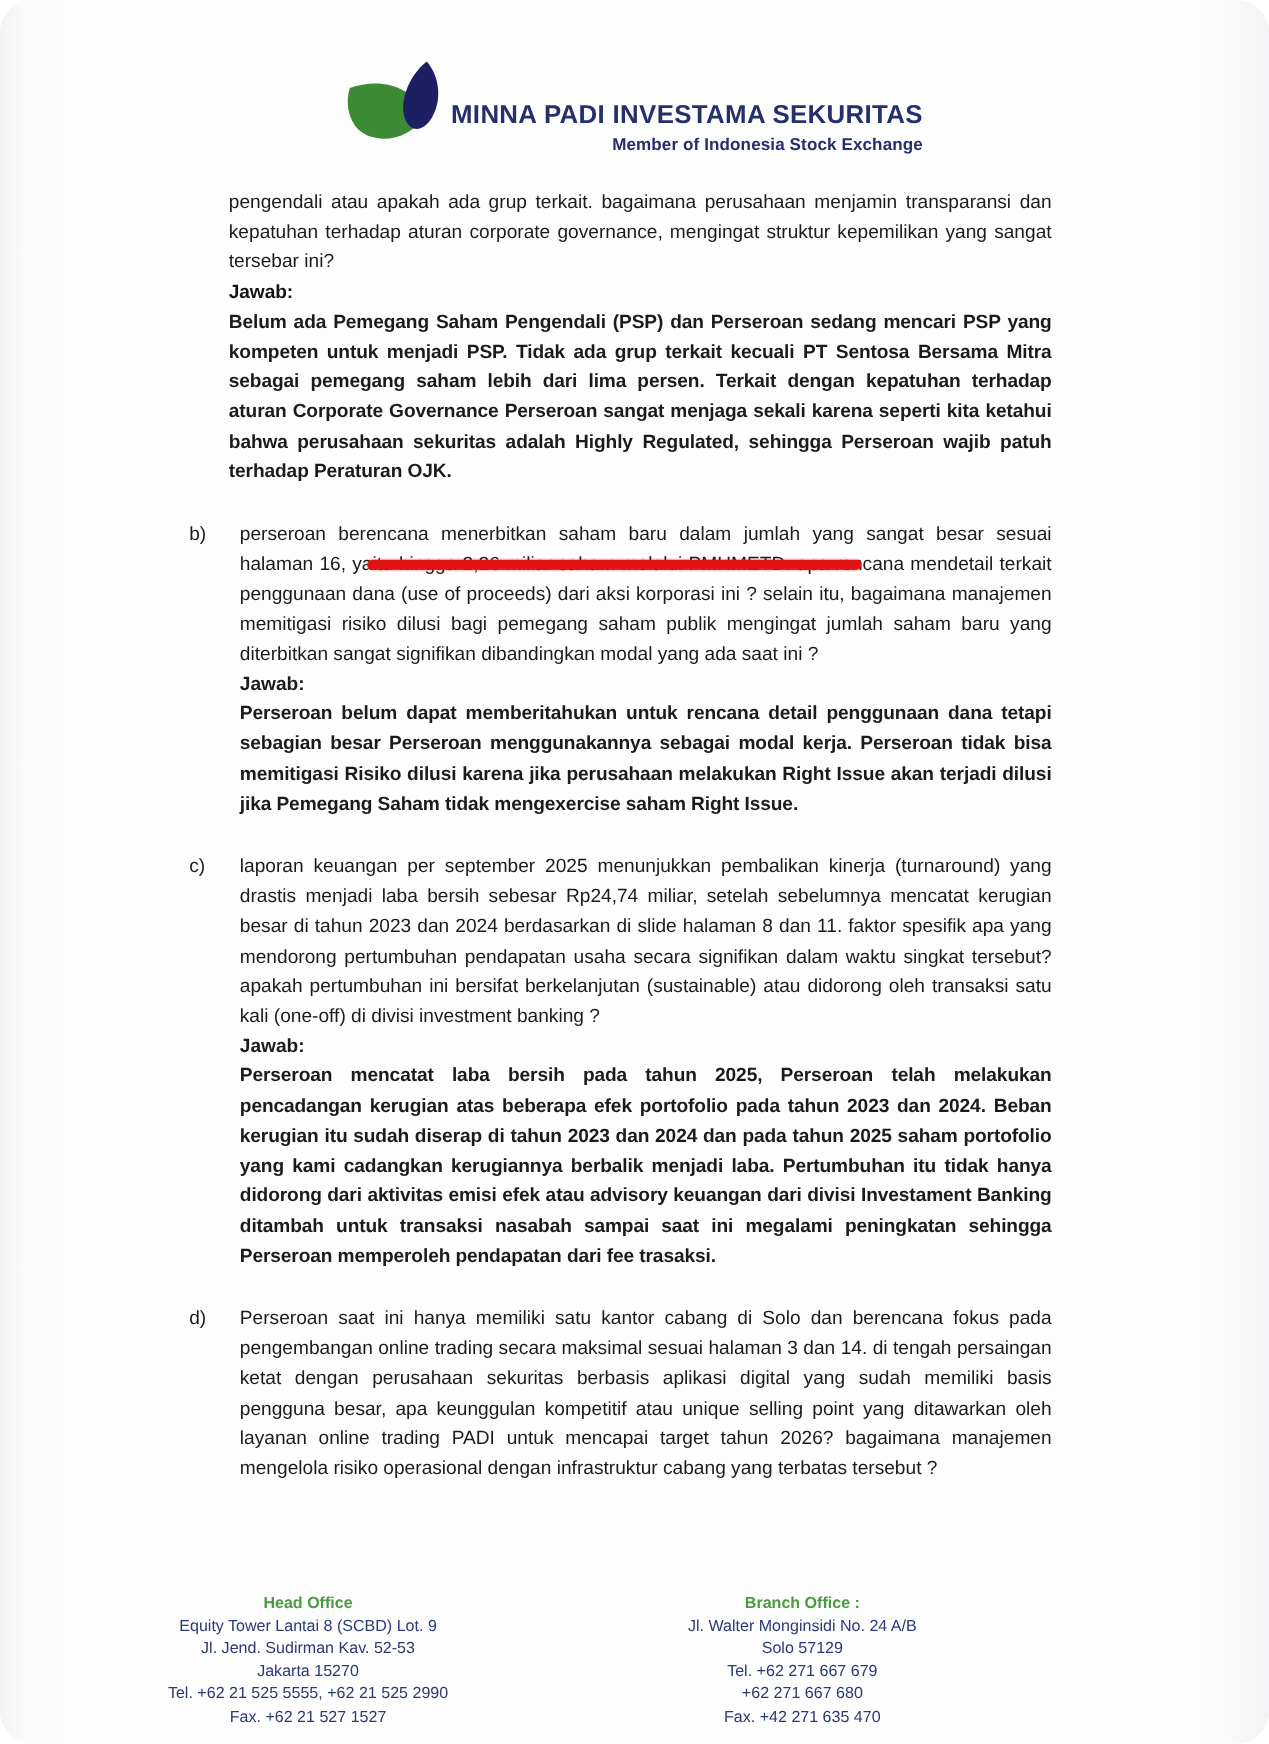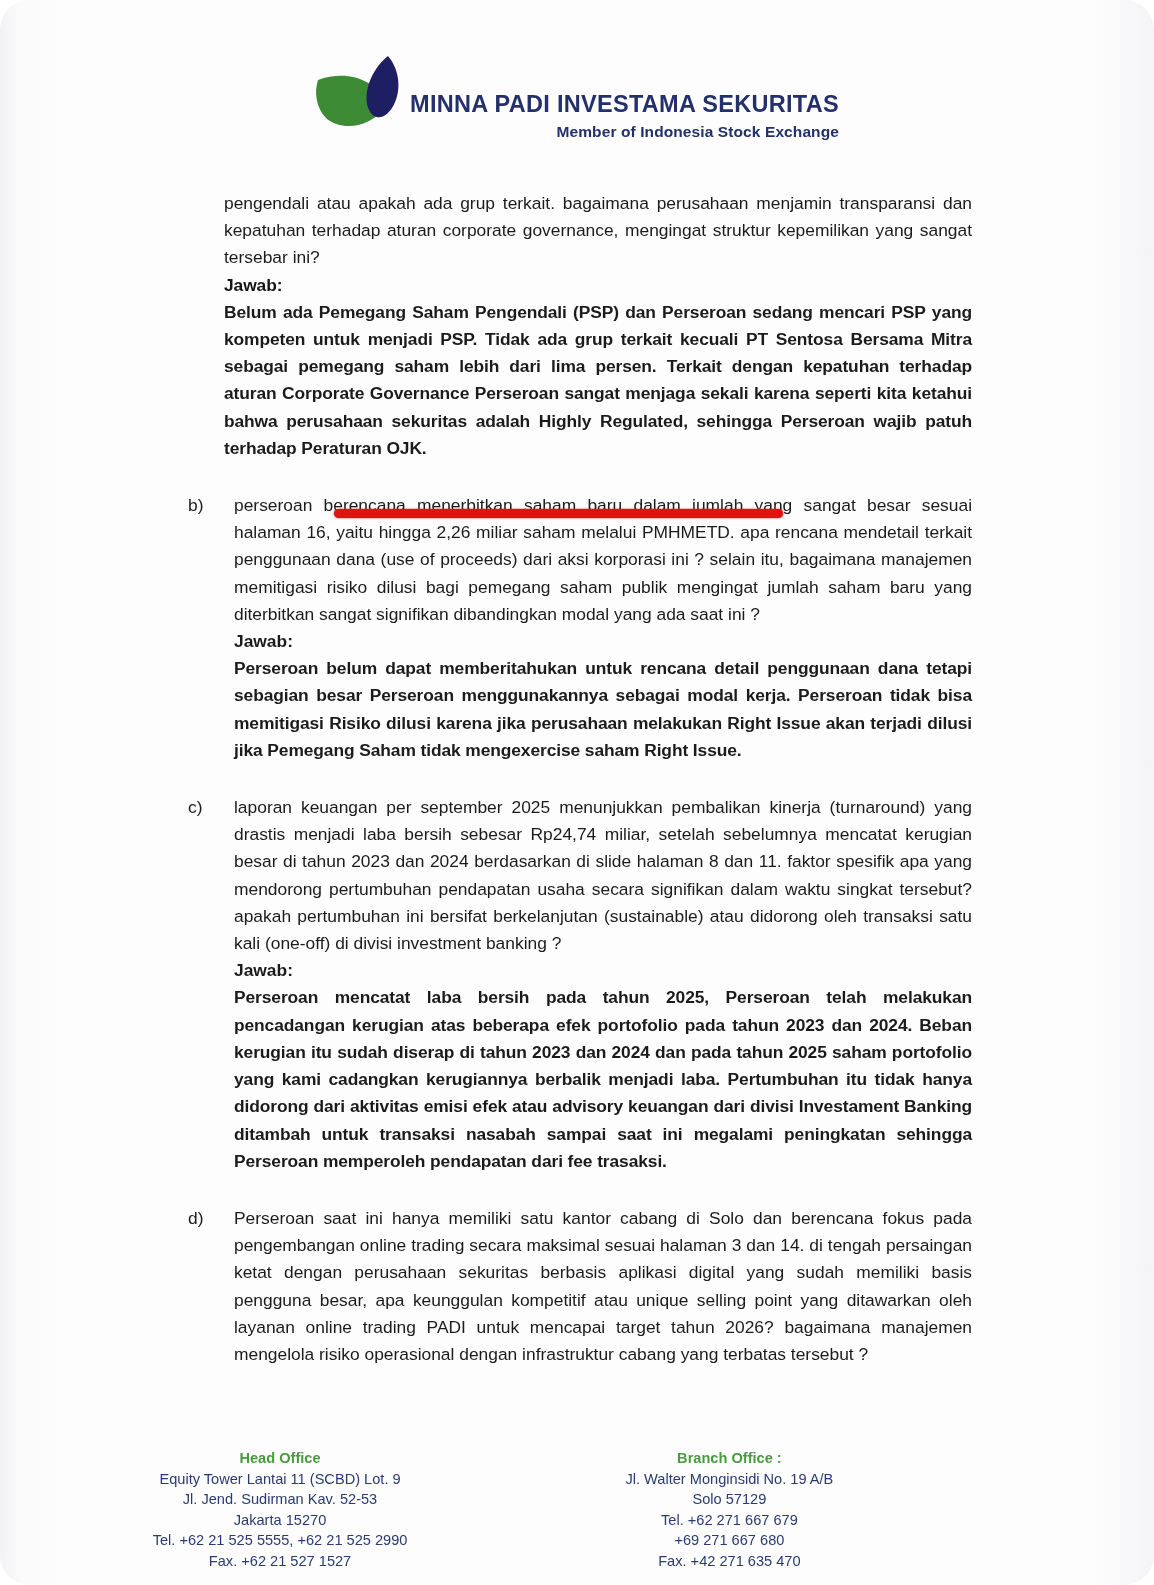--- a/index.html
+++ b/index.html
@@ -75,24 +75,23 @@
     letter-spacing: 0.1px;
     color: #23306b;
     white-space: nowrap;
     margin-top: 6px;
     text-align: right;
   }
 
   
   .content {
     position: absolute;
-    left: 16px;
+    left: 0;
     top: 170px;
     width: 1088px;
-    margin-top: 20px;
   }
 
   .para {
     position: relative;
     font-family: "Liberation Sans", sans-serif;
     font-size: 17.4px;
     line-height: 27.2px;
     color: #1b1b1b;
     text-align: justify;
     margin-left: 208px;
@@ -265,31 +264,31 @@
     </div>
 
   </div>
 
   <div class="redline"></div>
 
   <div class="footer">
 
     <div class="office">
       <div class="office-title">Head Office</div>
-      <div class="office-line">Equity Tower Lantai 11 (SCBD) Lot. 9</div>
+      <div class="office-line">Equity Tower Lantai 8 (SCBD) Lot. 9</div>
       <div class="office-line">Jl. Jend. Sudirman Kav. 52-53</div>
       <div class="office-line">Jakarta 15270</div>
       <div class="office-line">Tel. +62 21 525 5555, +62 21 525 2990</div>
       <div class="office-line">Fax. +62 21 527 1527</div>
     </div>
 
     <div class="office">
       <div class="office-title">Branch Office :</div>
-      <div class="office-line">Jl. Walter Monginsidi No. 19 A/B</div>
+      <div class="office-line">Jl. Walter Monginsidi No. 24 A/B</div>
       <div class="office-line">Solo 57129</div>
       <div class="office-line">Tel. +62 271 667 679</div>
-      <div class="office-line">+69 271 667 680</div>
+      <div class="office-line">+62 271 667 680</div>
       <div class="office-line">Fax. +42 271 635 470</div>
     </div>
 
   </div>
 
 </div>
 
 </body></html>

